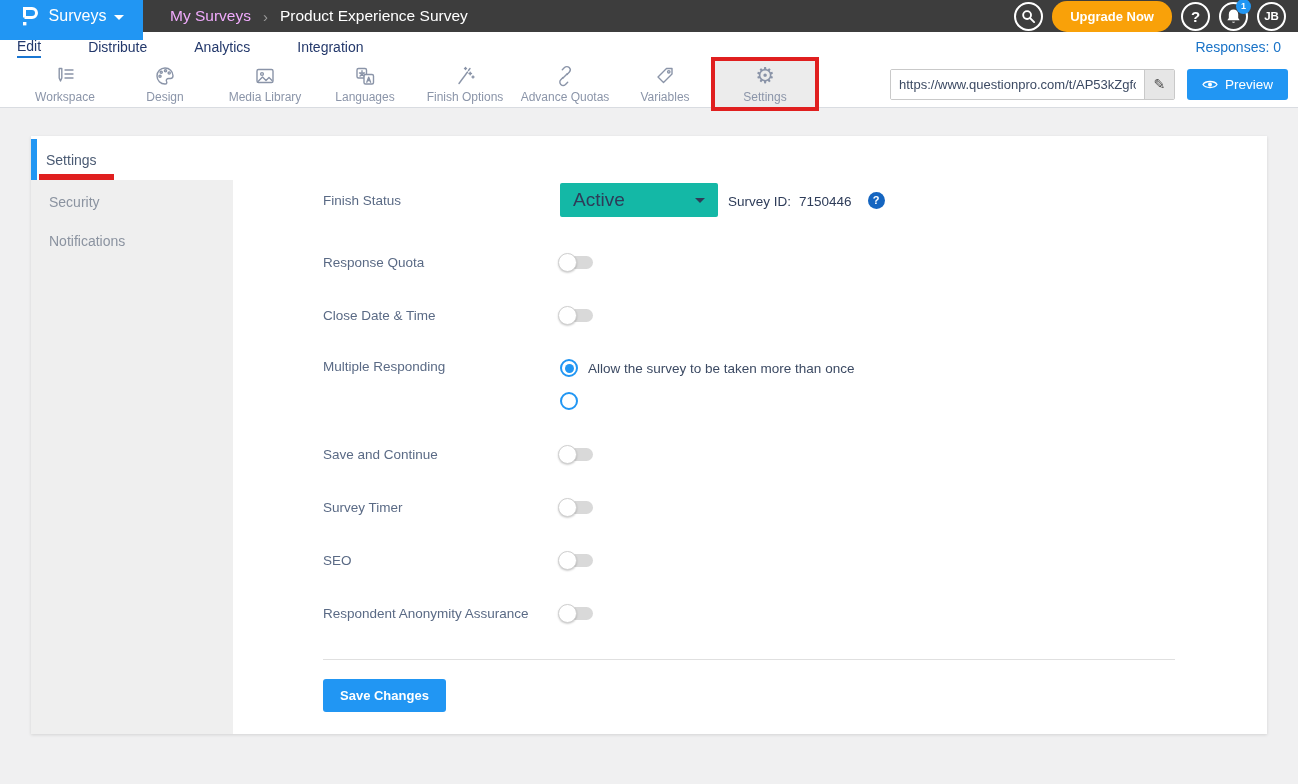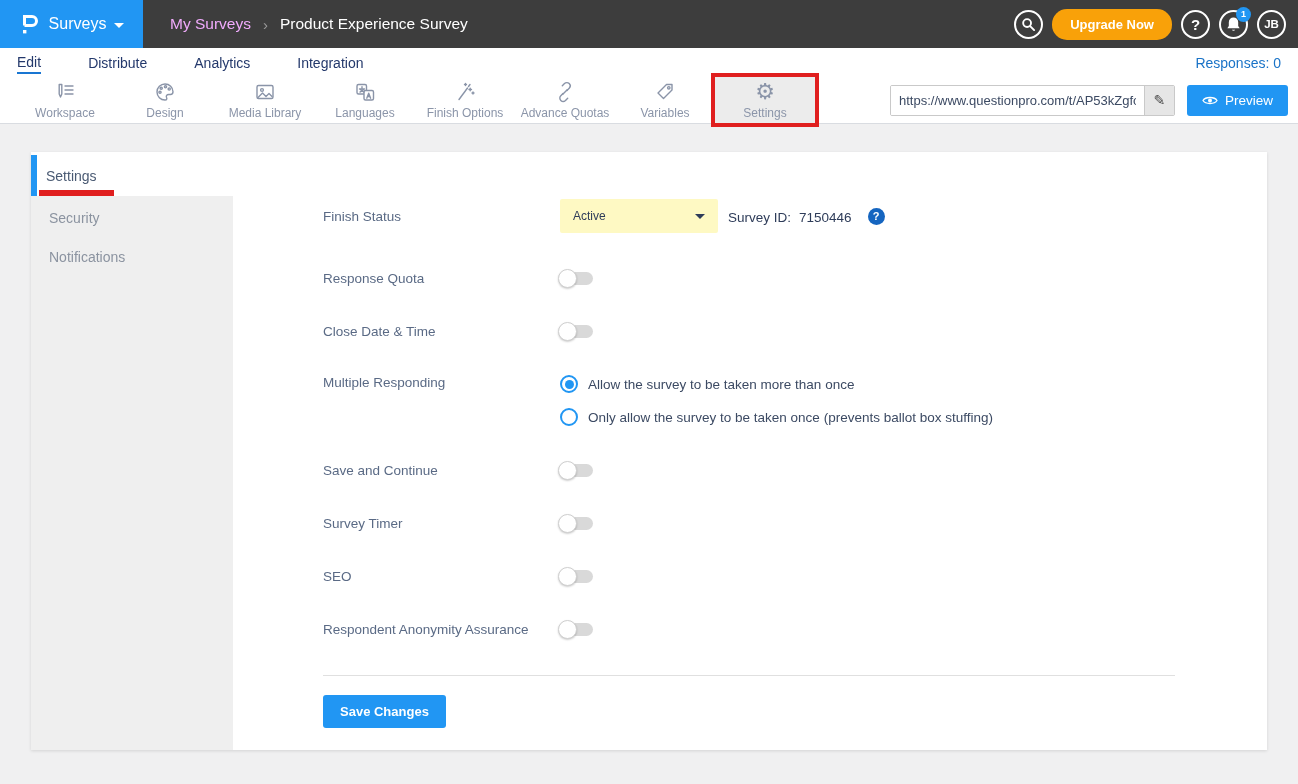--- a/index.html
+++ b/index.html
@@ -5,21 +5,21 @@
   * { box-sizing: border-box; margin: 0; padding: 0; }
   html, body { width: 1298px; height: 784px; }
   body {
     font-family: "Liberation Sans", sans-serif;
     background: #f0f0f1;
     overflow: hidden;
   }
 
   
   .topbar {
-    height: 48px;
+    height: 32px;
     background: #3d3d3d;
     display: flex;
     align-items: center;
   }
   .logo-area {
     width: 143px;
     height: 48px;
     background: #2196f3;
     display: flex;
     align-items: center;
@@ -240,28 +240,28 @@
   .row-label {
     width: 237px;
     flex: none;
     font-size: 13.5px;
     color: #5a6a85;
   }
   .status-row { margin-bottom: 36px; }
   .dropdown {
     width: 158px;
     height: 34px;
-    background: #fef9c3;
+    background: #14b8a6;
     border-radius: 2px;
     display: flex;
     align-items: center;
     justify-content: space-between;
     padding: 0 13px;
     cursor: pointer;
-    font-size: 12px;
+    font-size: 19px;
     color: #2e3c59;
   }
   .dd-caret {
     width: 0; height: 0;
     border-left: 5px solid transparent;
     border-right: 5px solid transparent;
     border-top: 5px solid #2e3c59;
   }
   .survey-id-wrap {
     display: flex;
@@ -536,21 +536,20 @@
       
       <div class="form-row top-align">
         <span class="row-label">Multiple Responding</span>
         <div class="radio-group">
           <div class="radio-option">
             <span class="radio checked"></span>
             <span class="radio-label">Allow the survey to be taken more than once</span>
           </div>
           <div class="radio-option">
             <span class="radio"></span>
-            <span class="radio-label">Only allow the survey to be taken once (prevents ballot box stuffing)</span>
           </div>
         </div>
       </div>
 
       
       <div class="form-row">
         <span class="row-label">Save and Continue</span>
         <div class="toggle">
             <span class="knob"></span>
           </div>

